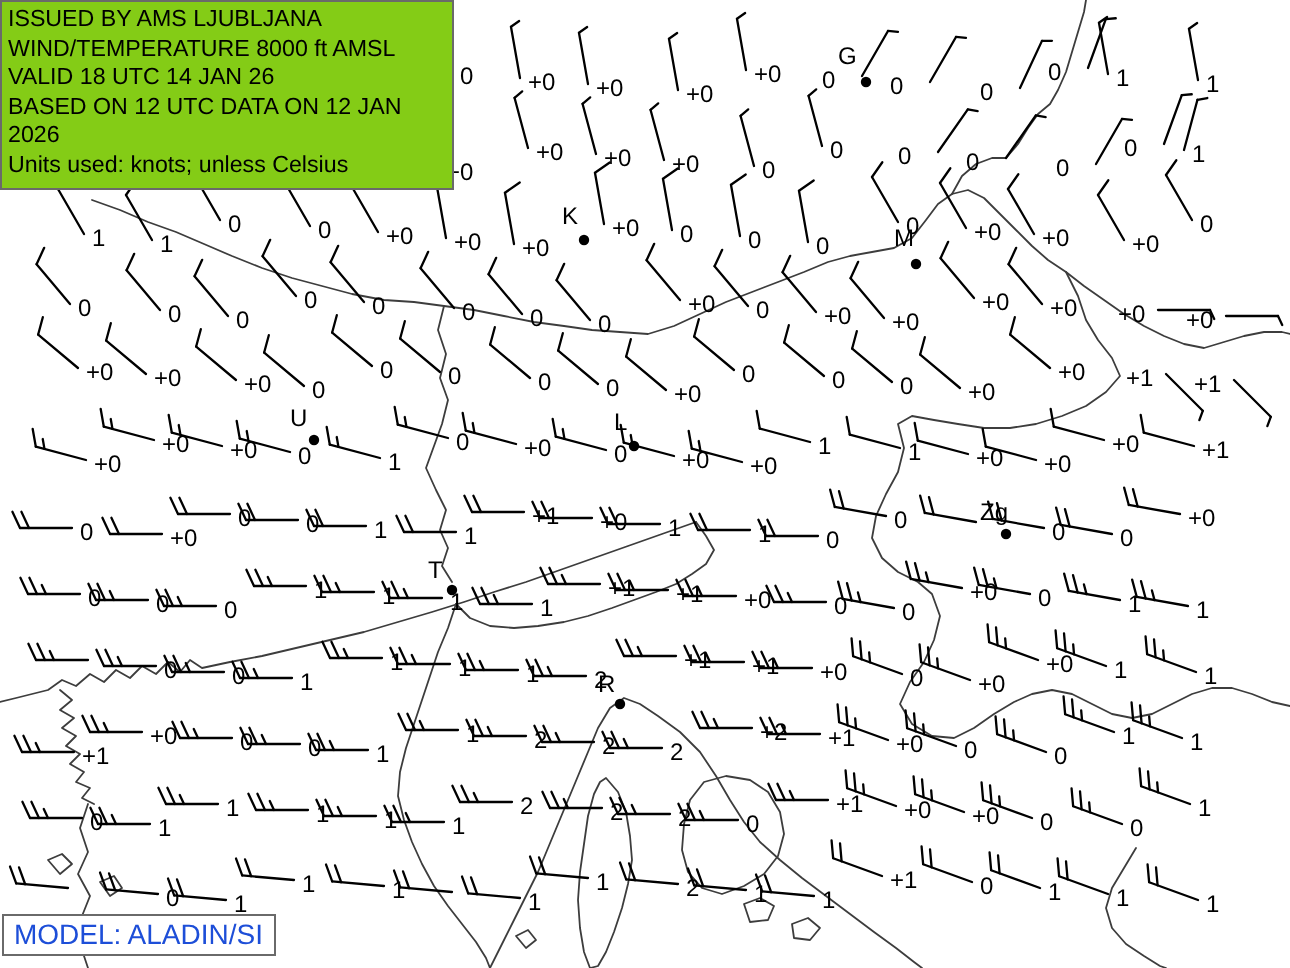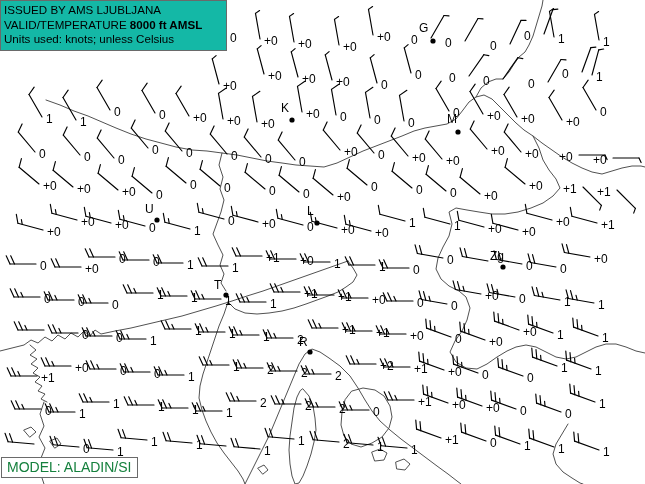--- a/index.html
+++ b/index.html
@@ -2,25 +2,25 @@
 <html><head>
 <meta charset="utf-8">
 <style>
   html,body{margin:0;padding:0;background:#fff;}
   #stage{position:relative;width:645px;height:484px;background:#ffffff;overflow:hidden;
          font-family:"Liberation Sans",sans-serif;}
   svg text{font-family:"Liberation Sans",sans-serif;font-size:12px;fill:#000;}
   svg text.city{font-size:12px;fill:#000;}
   .map{fill:none;stroke:#3d3d3d;stroke-width:0.9;stroke-linejoin:round;stroke-linecap:round;}
   .barb{stroke:#000;stroke-width:1.15;stroke-linecap:round;fill:none;}
-  .info-box{position:absolute;left:0;top:0;width:219px;background:#14b8a6;border:1px solid #6a6a6a;
+  .info-box{position:absolute;left:0;top:0;width:219px;background:#84cc16;border:1px solid #6a6a6a;
             padding:2px 3px 3px 3px;font-size:11.6px;line-height:14.6px;color:#000;z-index:5;}
-  .info-box .b{font-weight:bold;}
+  .info-box .b{font-weight:normal;}
   .model-box{position:absolute;left:1px;top:457px;background:#fff;border:1px solid #6a6a6a;
-             padding:1px 6px 2px 5px;font-size:14px;color:#15803d;z-index:5;}
+             padding:1px 6px 2px 5px;font-size:14px;color:#1d4ed8;z-index:5;}
 </style>
 </head>
 <body>
 
 <div id="stage">
 
   <svg id="map-svg" width="645" height="484" viewBox="0 0 645 484">
 
     <g>
       <path class="map" d="M46,100 L60,105 74,111 88,116 102,122 116,128 131,134 146,139 161,143 176,147 192,150 207,151 222,153 237,155 252,158 267,161 282,163 296,165 310,166 324,167 337,163 350,157 363,151 376,146 389,141 402,136 414,131 425,128 436,126 447,124 456,119 463,110 469,102 476,97 484,95 492,99 500,107 508,115 516,123 524,130 533,136 542,143 552,150 562,157 572,163 582,168 592,172 602,174 612,171 622,168 632,166 641,166 645,167"></path>
@@ -1153,19 +1153,21 @@
         </g>
         <g>
           <circle cx="310" cy="352" r="2.6" fill="#000"></circle>
           <text x="299" y="346" class="city">R</text>
         </g>
       </g>
   </svg>
 
   <div class="info-box">
     <div>ISSUED BY AMS LJUBLJANA</div>
-    <div><span>VALID/TEMPERATURE </span><span class="b">8000 ft AMSL</span></div>
+    <div><span>WIND/TEMPERATURE </span><span class="b">8000 ft AMSL</span></div>
+    <div class="b">VALID 18 UTC 14 JAN 26</div>
+    <div>BASED ON 12 UTC DATA ON 12 JAN 2026</div>
     <div>Units used: knots; unless Celsius</div>
   </div>
 
   <div class="model-box">MODEL: ALADIN/SI</div>
 
 </div>
 
 </body></html>

